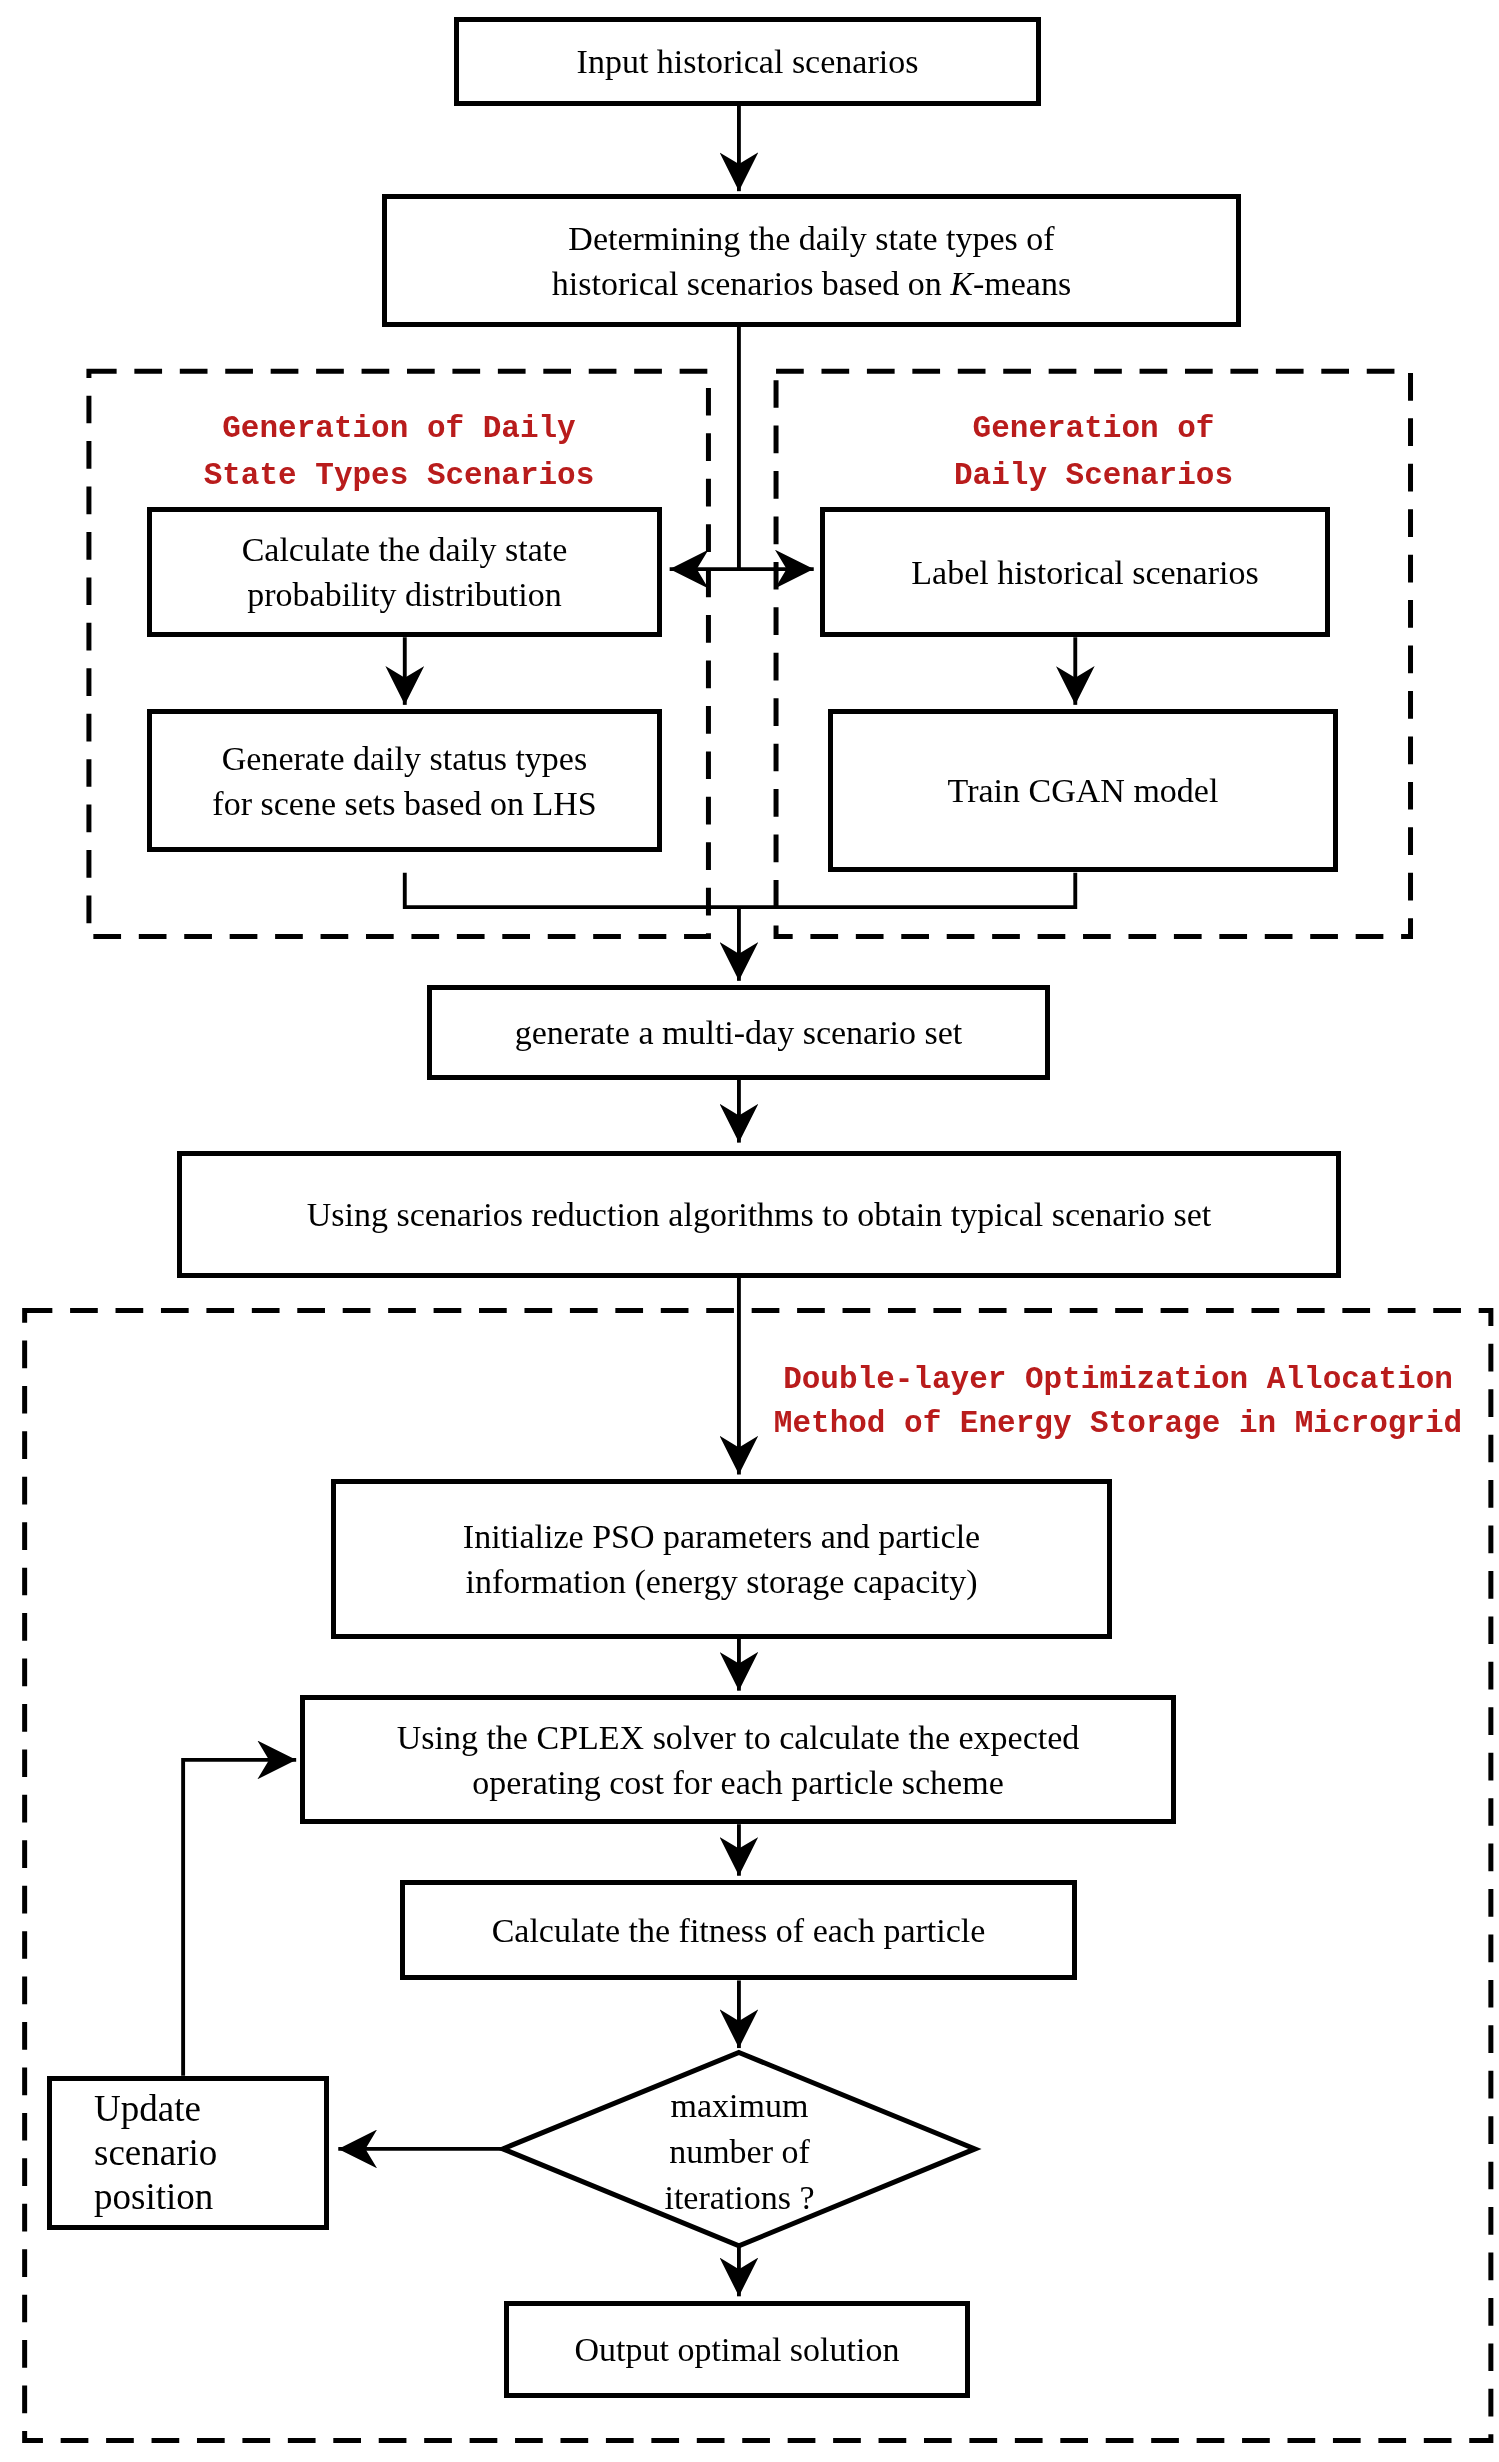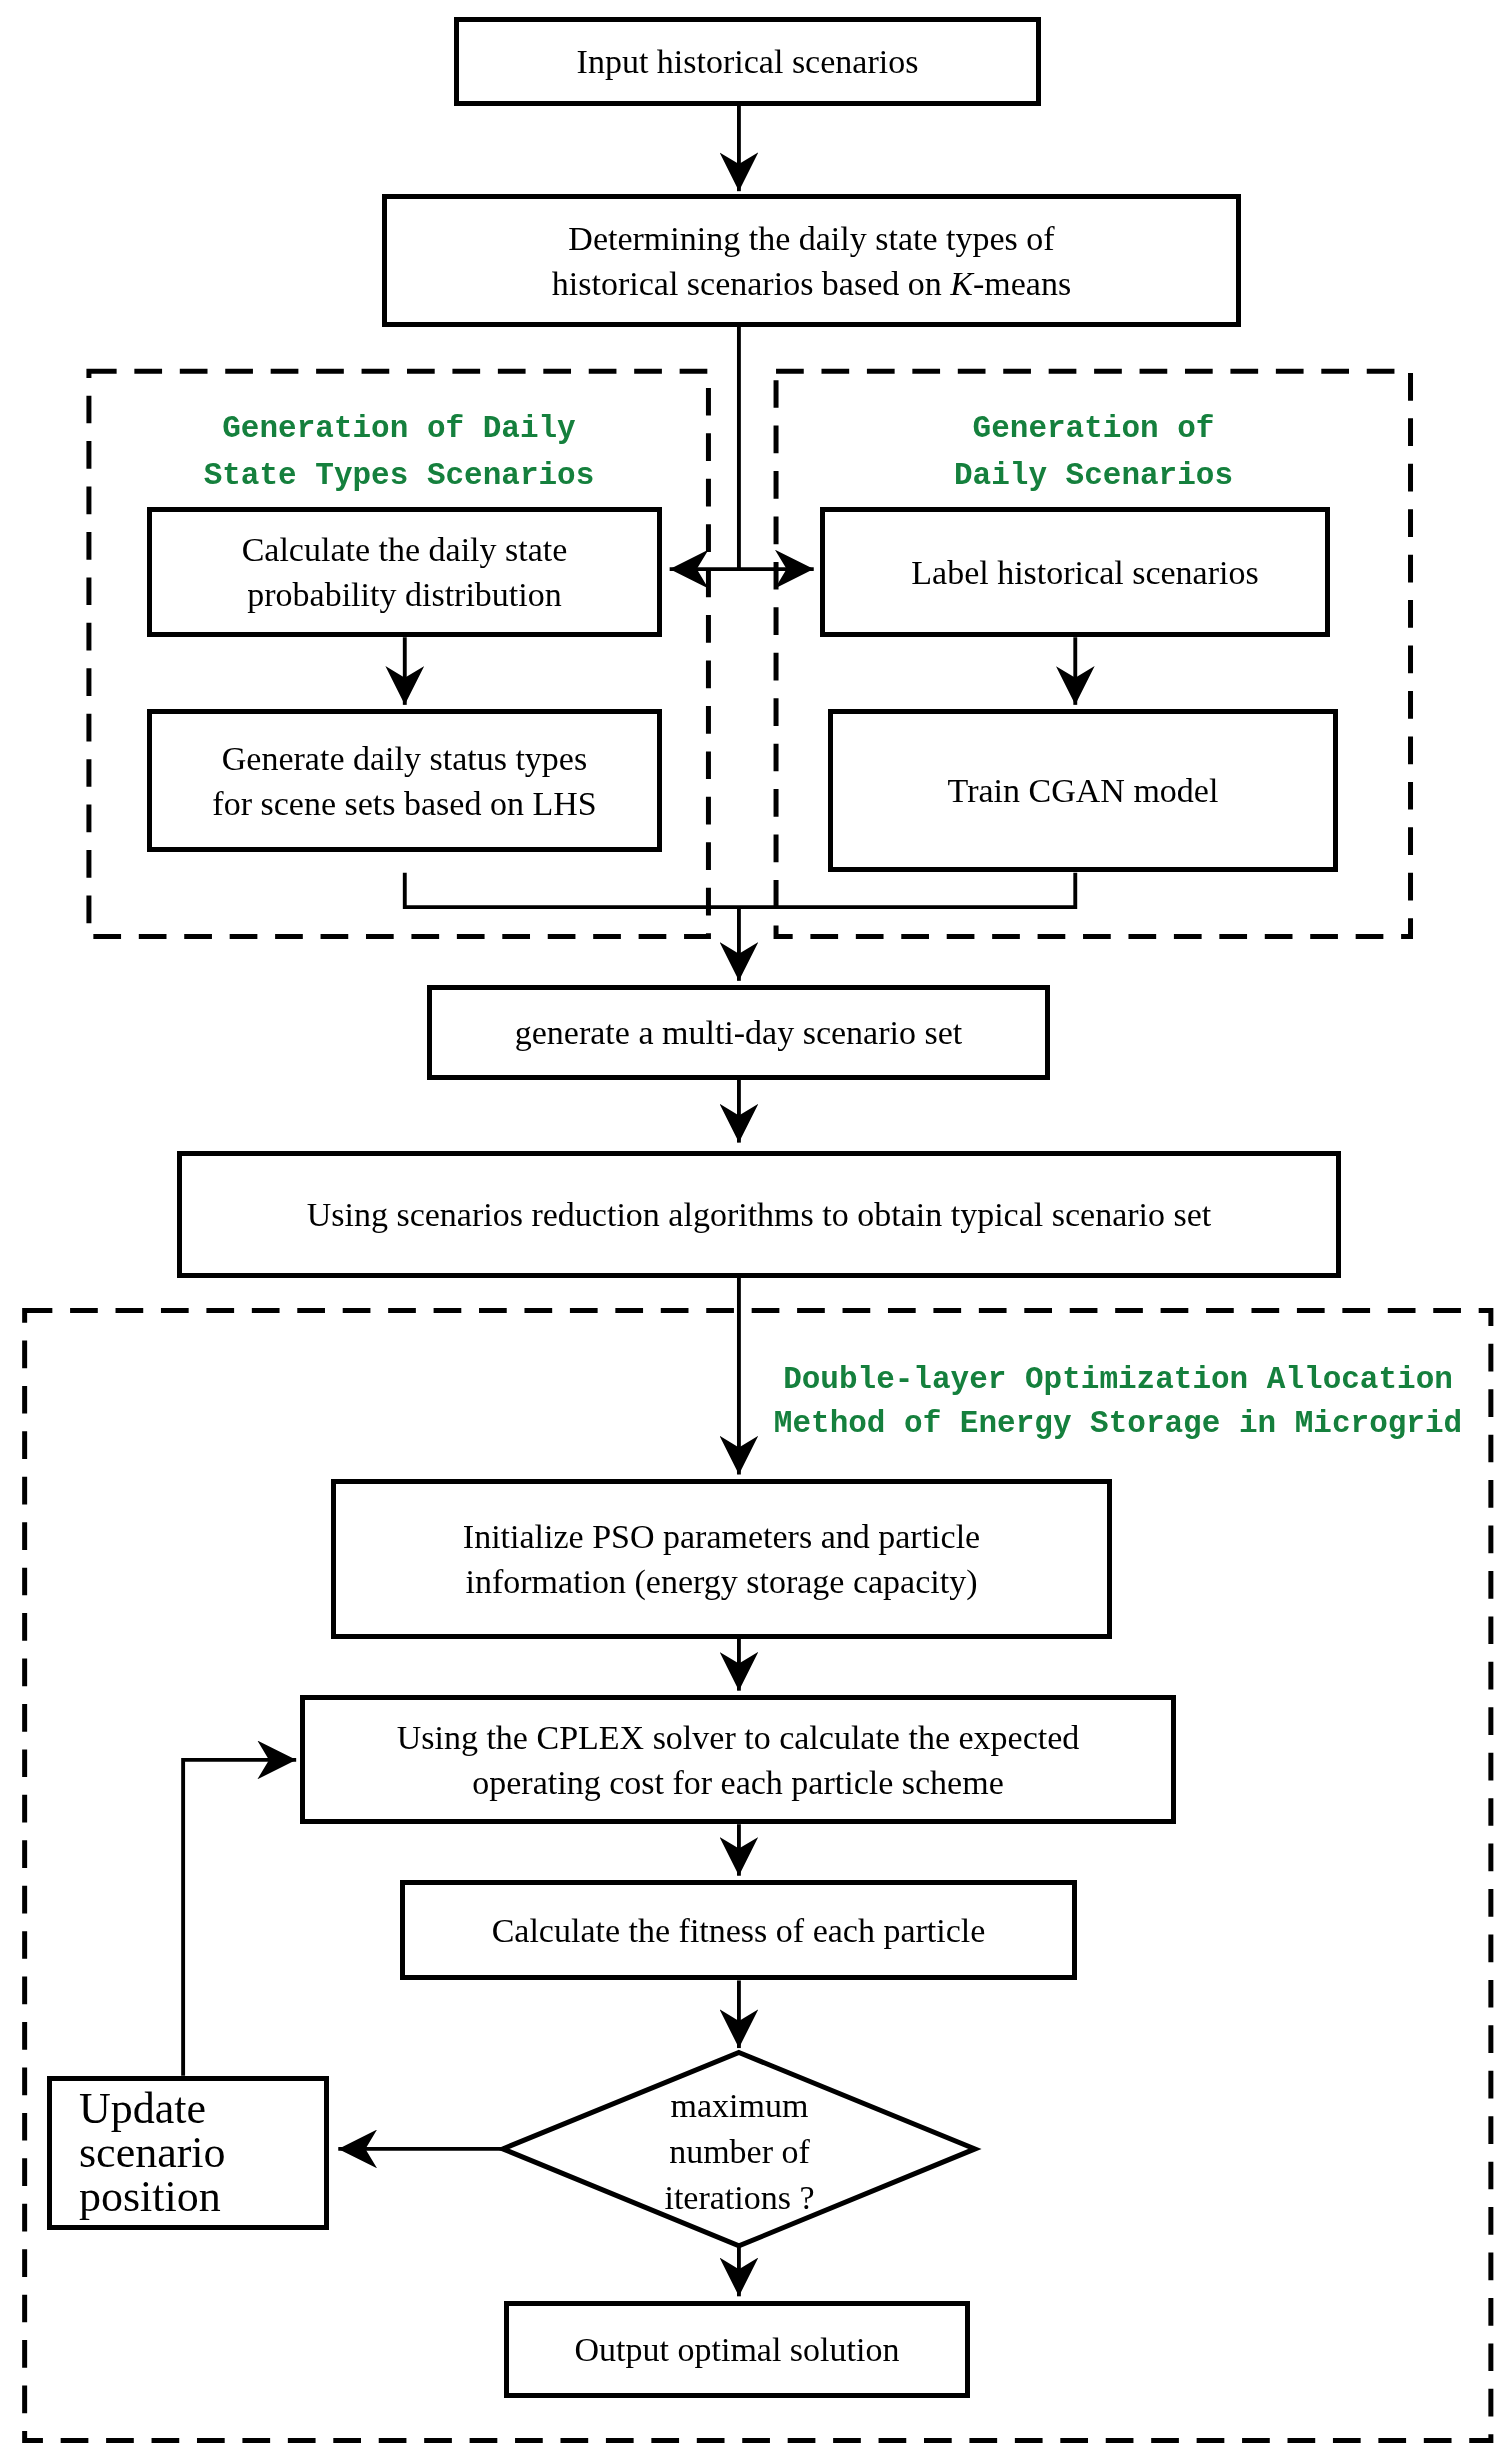--- a/index.html
+++ b/index.html
@@ -3,23 +3,23 @@
 <meta charset="utf-8">
 <style>
   html,body{margin:0;padding:0;background:#ffffff;}
   #canvas{position:relative;width:1500px;height:2462px;background:#ffffff;
           font-family:"Liberation Serif","DejaVu Serif",serif;color:#000;}
   #wires{position:absolute;left:0;top:0;width:1500px;height:2462px;}
   .box{position:absolute;box-sizing:border-box;border:5px solid #000;background:#fff;
        display:flex;flex-direction:column;align-items:center;justify-content:center;
        font-size:34px;line-height:45px;text-align:left;}
   .groupTitle{position:absolute;font-family:"Liberation Mono","DejaVu Sans Mono",monospace;
-       font-weight:bold;font-size:31px;line-height:47px;text-align:center;color:#15803d;}
+       font-weight:bold;font-size:31px;line-height:47px;text-align:center;color:#b91c1c;}
   .diamondText{position:absolute;font-size:34px;line-height:46px;text-align:center;}
-  .updateBox{align-items:flex-start;text-align:right;padding-left:27px;font-size:44px;line-height:44px;}
+  .updateBox{align-items:flex-start;text-align:right;padding-left:42px;font-size:37px;line-height:44px;}
   .it{font-style:italic;}
 </style>
 </head>
 <body>
 
 <div id="canvas">
 
   <svg id="wires" viewBox="0 0 2706 4443" xmlns="http://www.w3.org/2000/svg">
     <defs>
       <marker id="ah" viewBox="0 0 10 10" refX="10" refY="5" markerWidth="10" markerHeight="10" orient="auto-start-reverse" markerUnits="strokeWidth">

